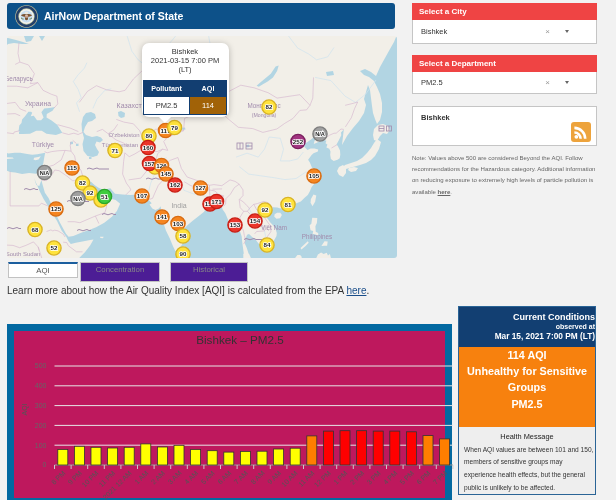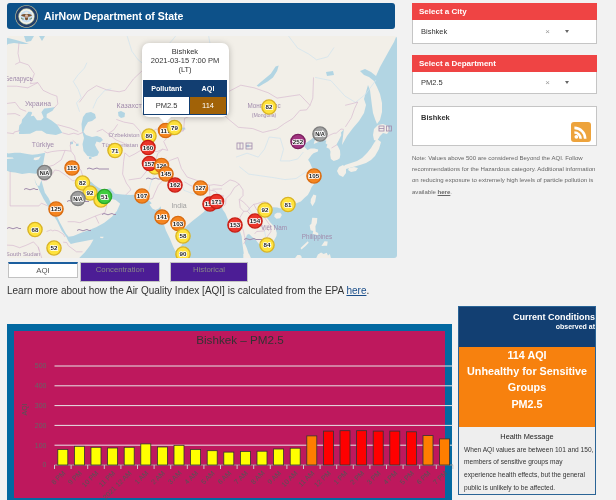--- a/index.html
+++ b/index.html
@@ -380,16 +380,17 @@
       <text x="400.4" y="142.5" font-size="7" fill="#555" text-anchor="end" transform="rotate(-45 400.4 142.5)">5 PM</text>
       <text x="417.0" y="142.5" font-size="7" fill="#555" text-anchor="end" transform="rotate(-45 417.0 142.5)">6 PM</text>
       <text x="433.6" y="142.5" font-size="7" fill="#555" text-anchor="end" transform="rotate(-45 433.6 142.5)">7 PM</text>
     </svg>
   </div>
 
 <div class="abs cc">
   <div class="cch">
       <div style="font-size:9px;padding-top:4.5px">Current Conditions</div>
       <div style="font-size:7px;padding-top:1px">observed at</div>
+      <div style="font-size:8.3px;padding-top:1.5px">Mar 15, 2021 7:00 PM (LT)</div>
     </div>
   <div class="cco">114 AQI<br>Unhealthy for Sensitive<br>Groups<br>PM2.5</div>
   <div class="cchm">Health Message</div>
   <div class="ccb">When AQI values are between 101 and 150,<br>members of sensitive groups may<br>experience health effects, but the general<br>public is unlikely to be affected.</div>
 </div>
 </body></html>

